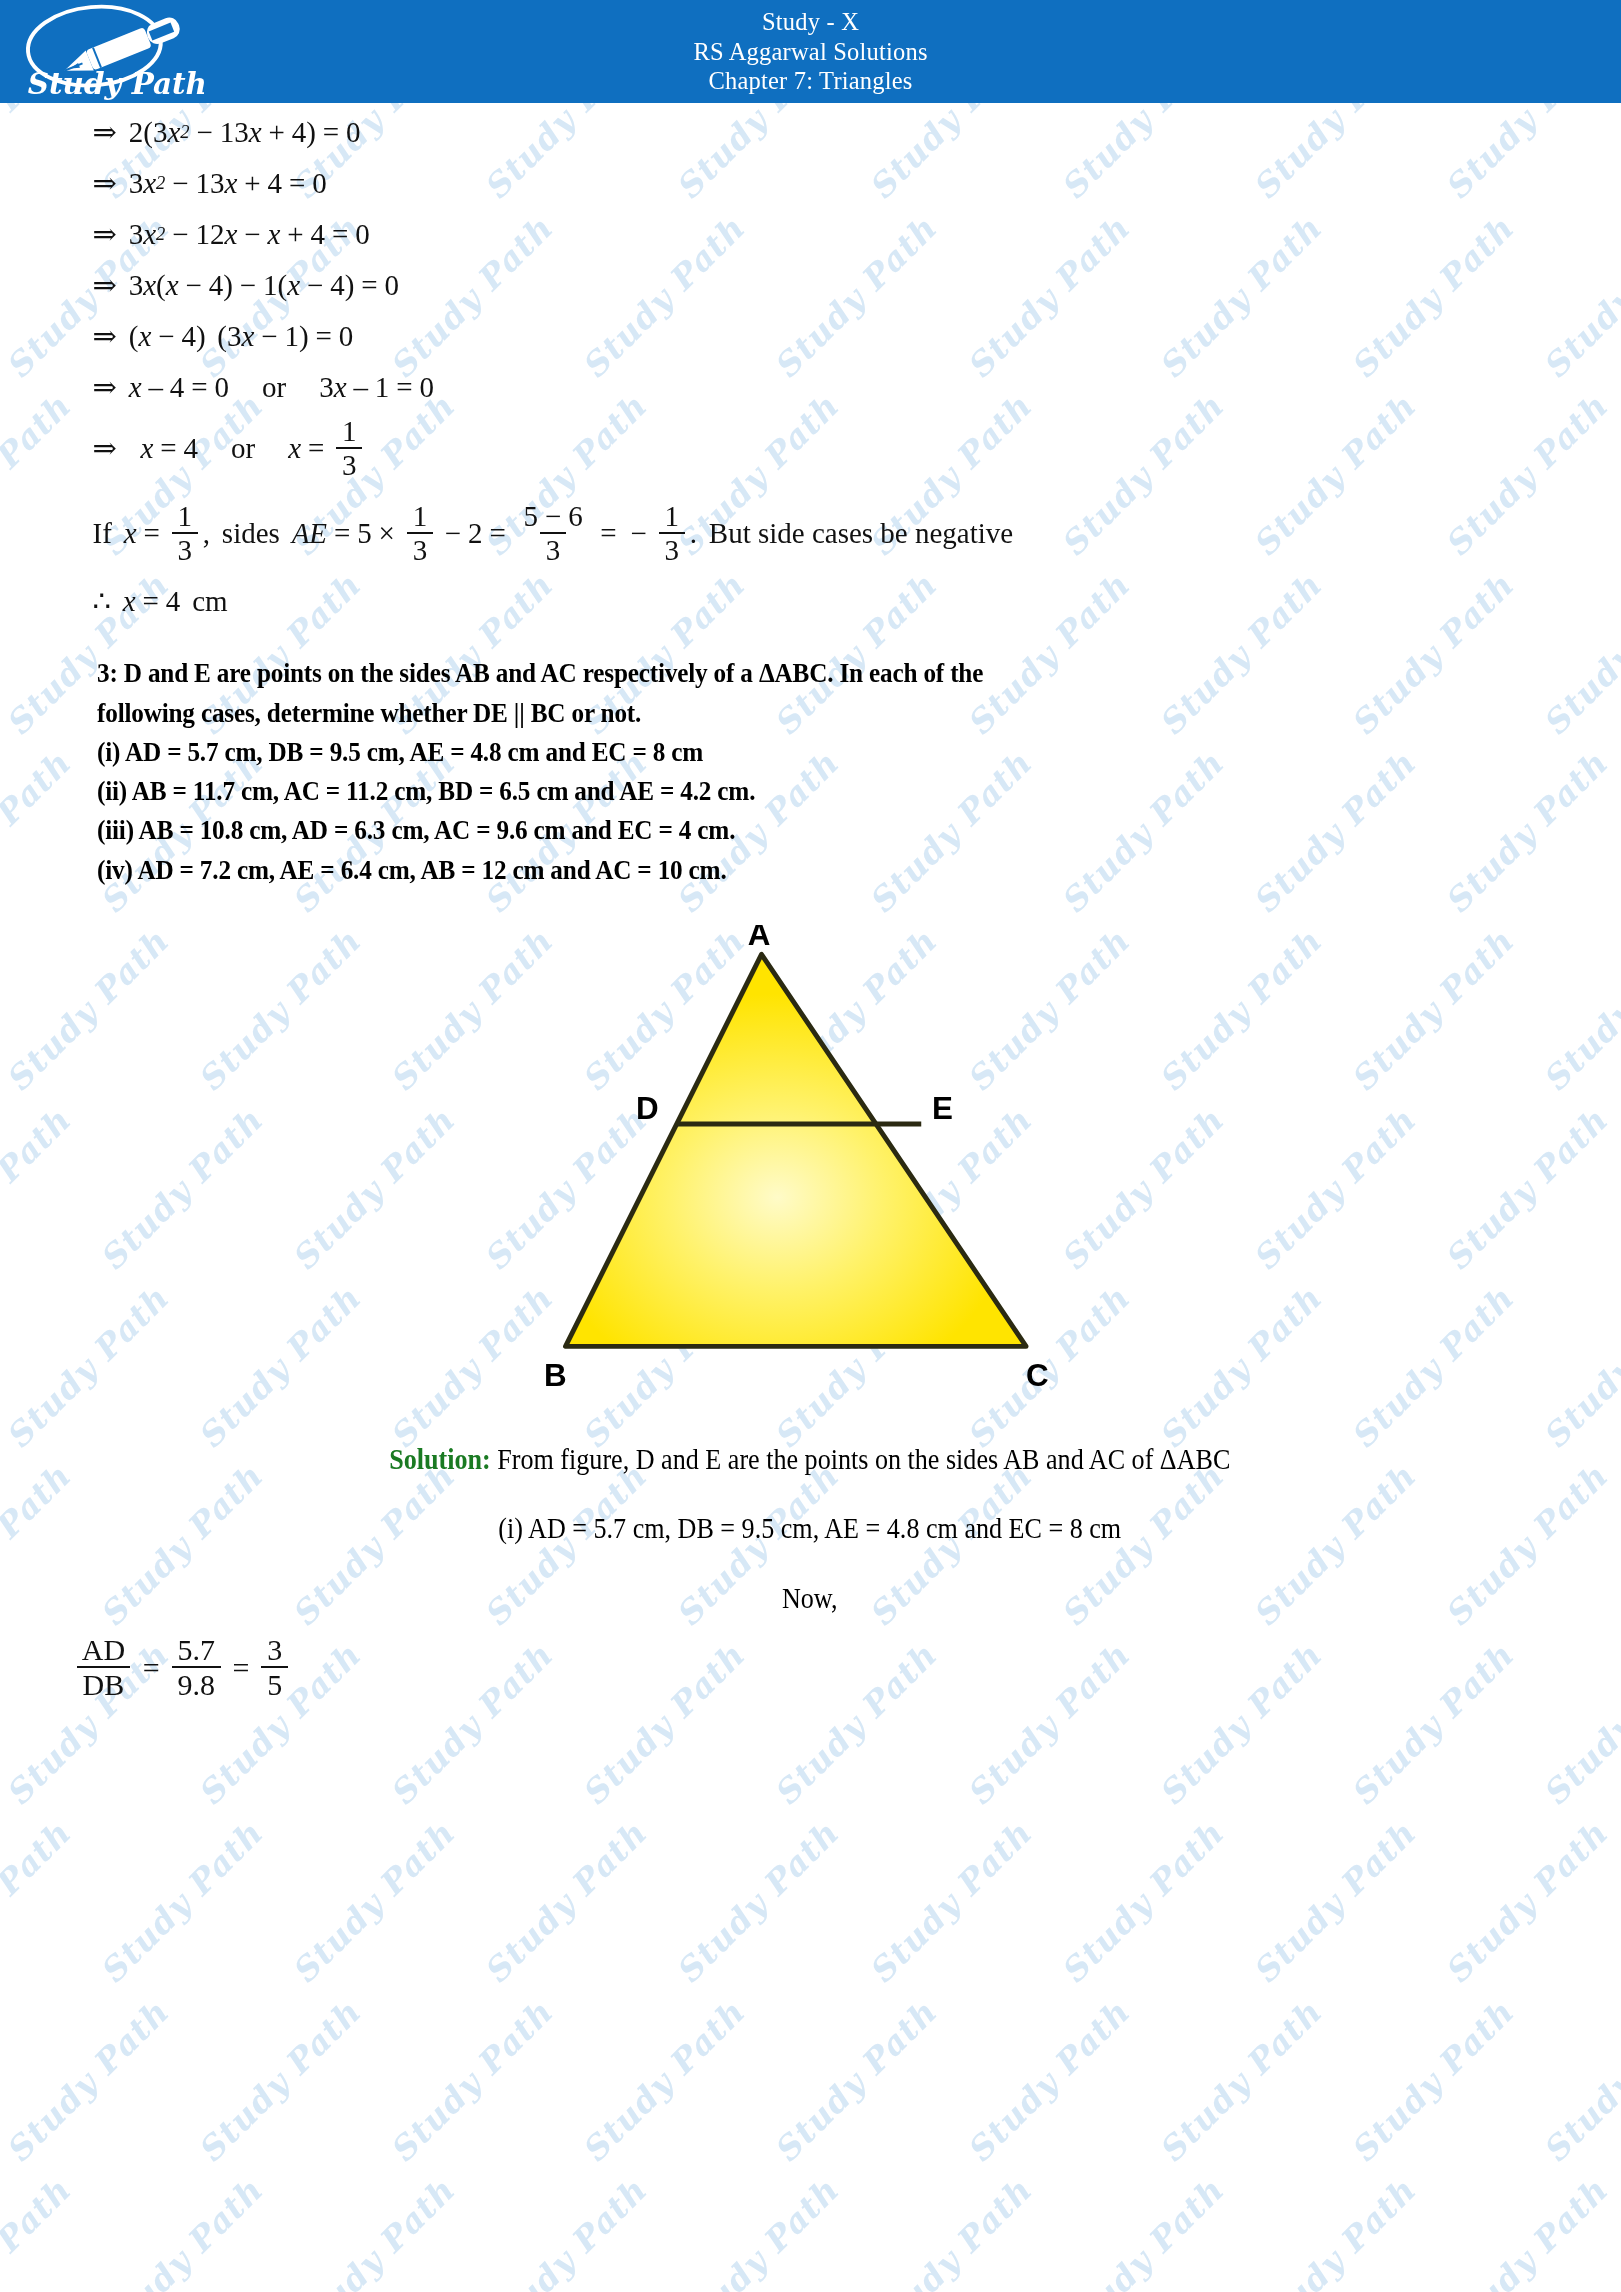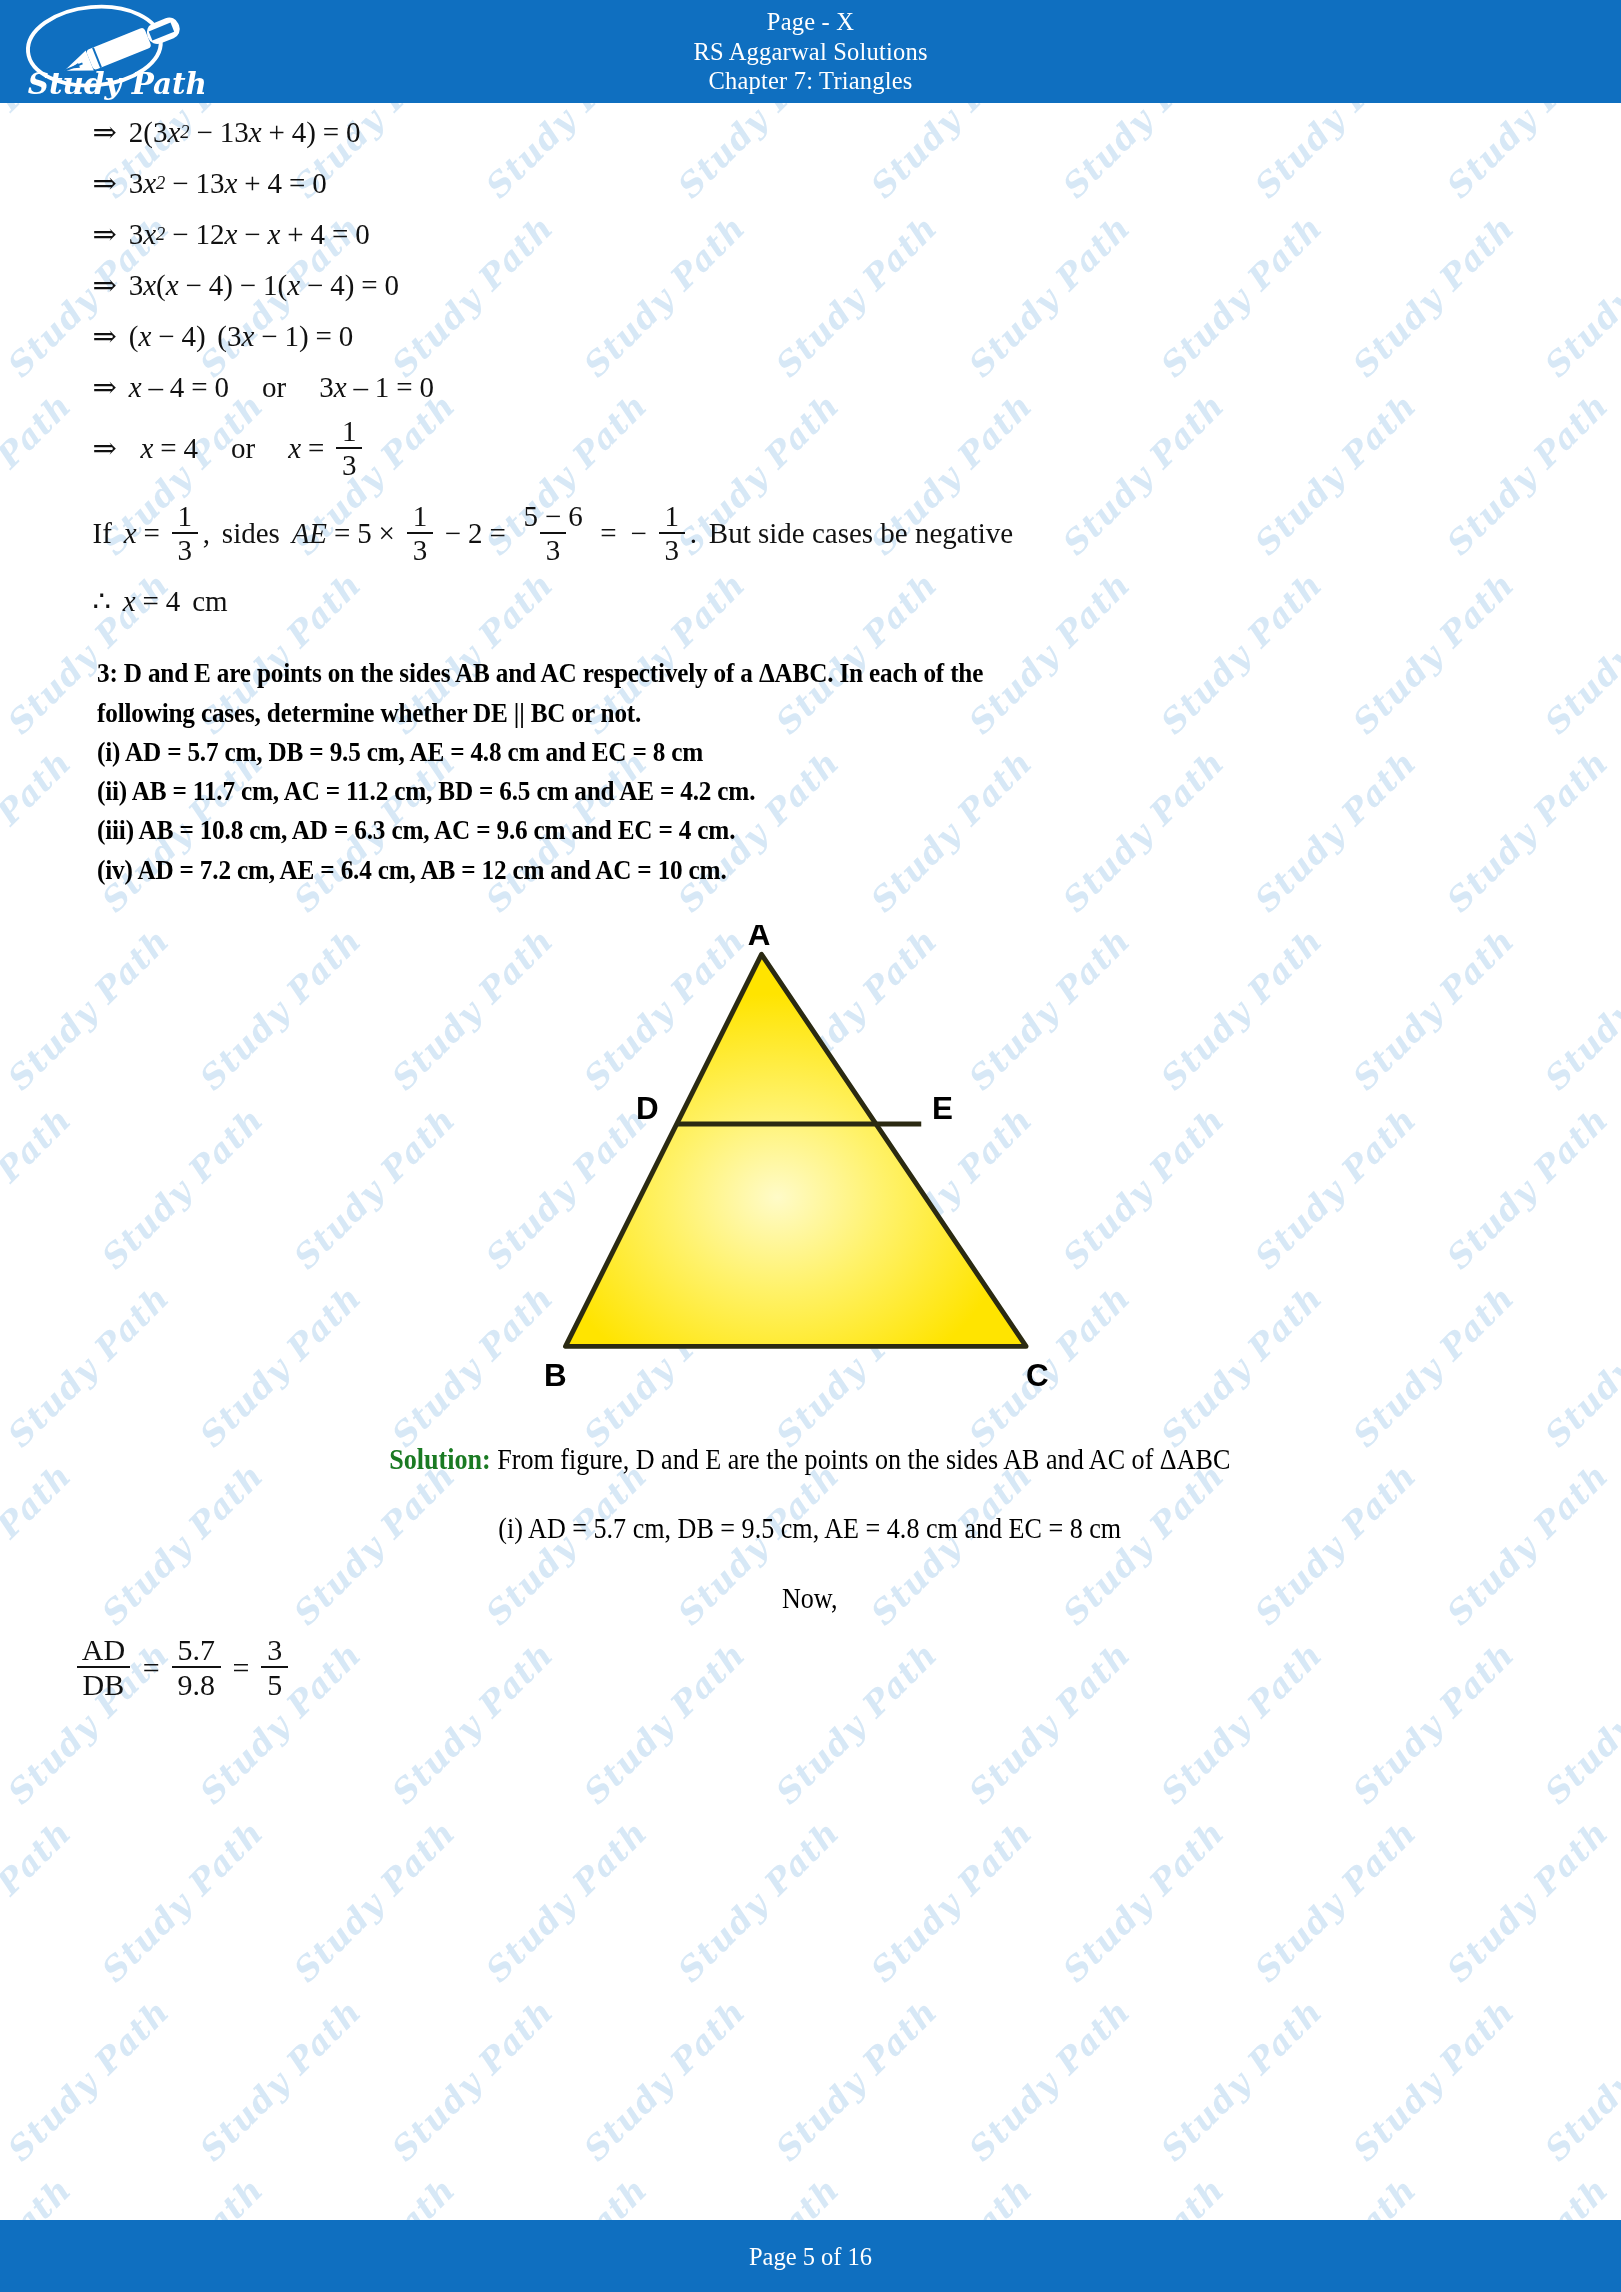--- a/index.html
+++ b/index.html
@@ -314,21 +314,21 @@
           <path d="M60 49 L50 51 L60 54 Z" fill="#0f6fc0"></path>
           <line x1="44" y1="51" x2="64" y2="51" stroke="#0f6fc0" stroke-width="2"></line>
           <line x1="80" y1="40" x2="80" y2="62" stroke="#0f6fc0" stroke-width="2"></line>
         </g>
 
         <text x="10" y="94" fill="#ffffff" font-family="DejaVu Serif, serif" font-style="italic" font-size="30" font-weight="bold">Study Path</text>
       </svg>
     </div>
 
     <div id="header-titles">
-      <div class="hl">Page - X</div>
+      <div class="hl">Study - X</div>
       <div class="hl">RS Aggarwal Solutions</div>
       <div class="hl">Chapter 7: Triangles</div>
     </div>
   </div>
 
   <div id="content">
 
     <div class="eq">
       <span>⇒</span>
         <span class="sp"></span>
@@ -557,18 +557,15 @@
           <span class="den">9.8</span>
         </span>
         <span class="op">=</span>
         <span class="frac">
           <span class="num">3</span>
           <span class="den">5</span>
         </span>
     </div>
   </div>
 
-  <div id="footer">
-    <div id="footer-text">Page 5 of 16</div>
-  </div>
 
 </div>
 
 
 </body></html>

